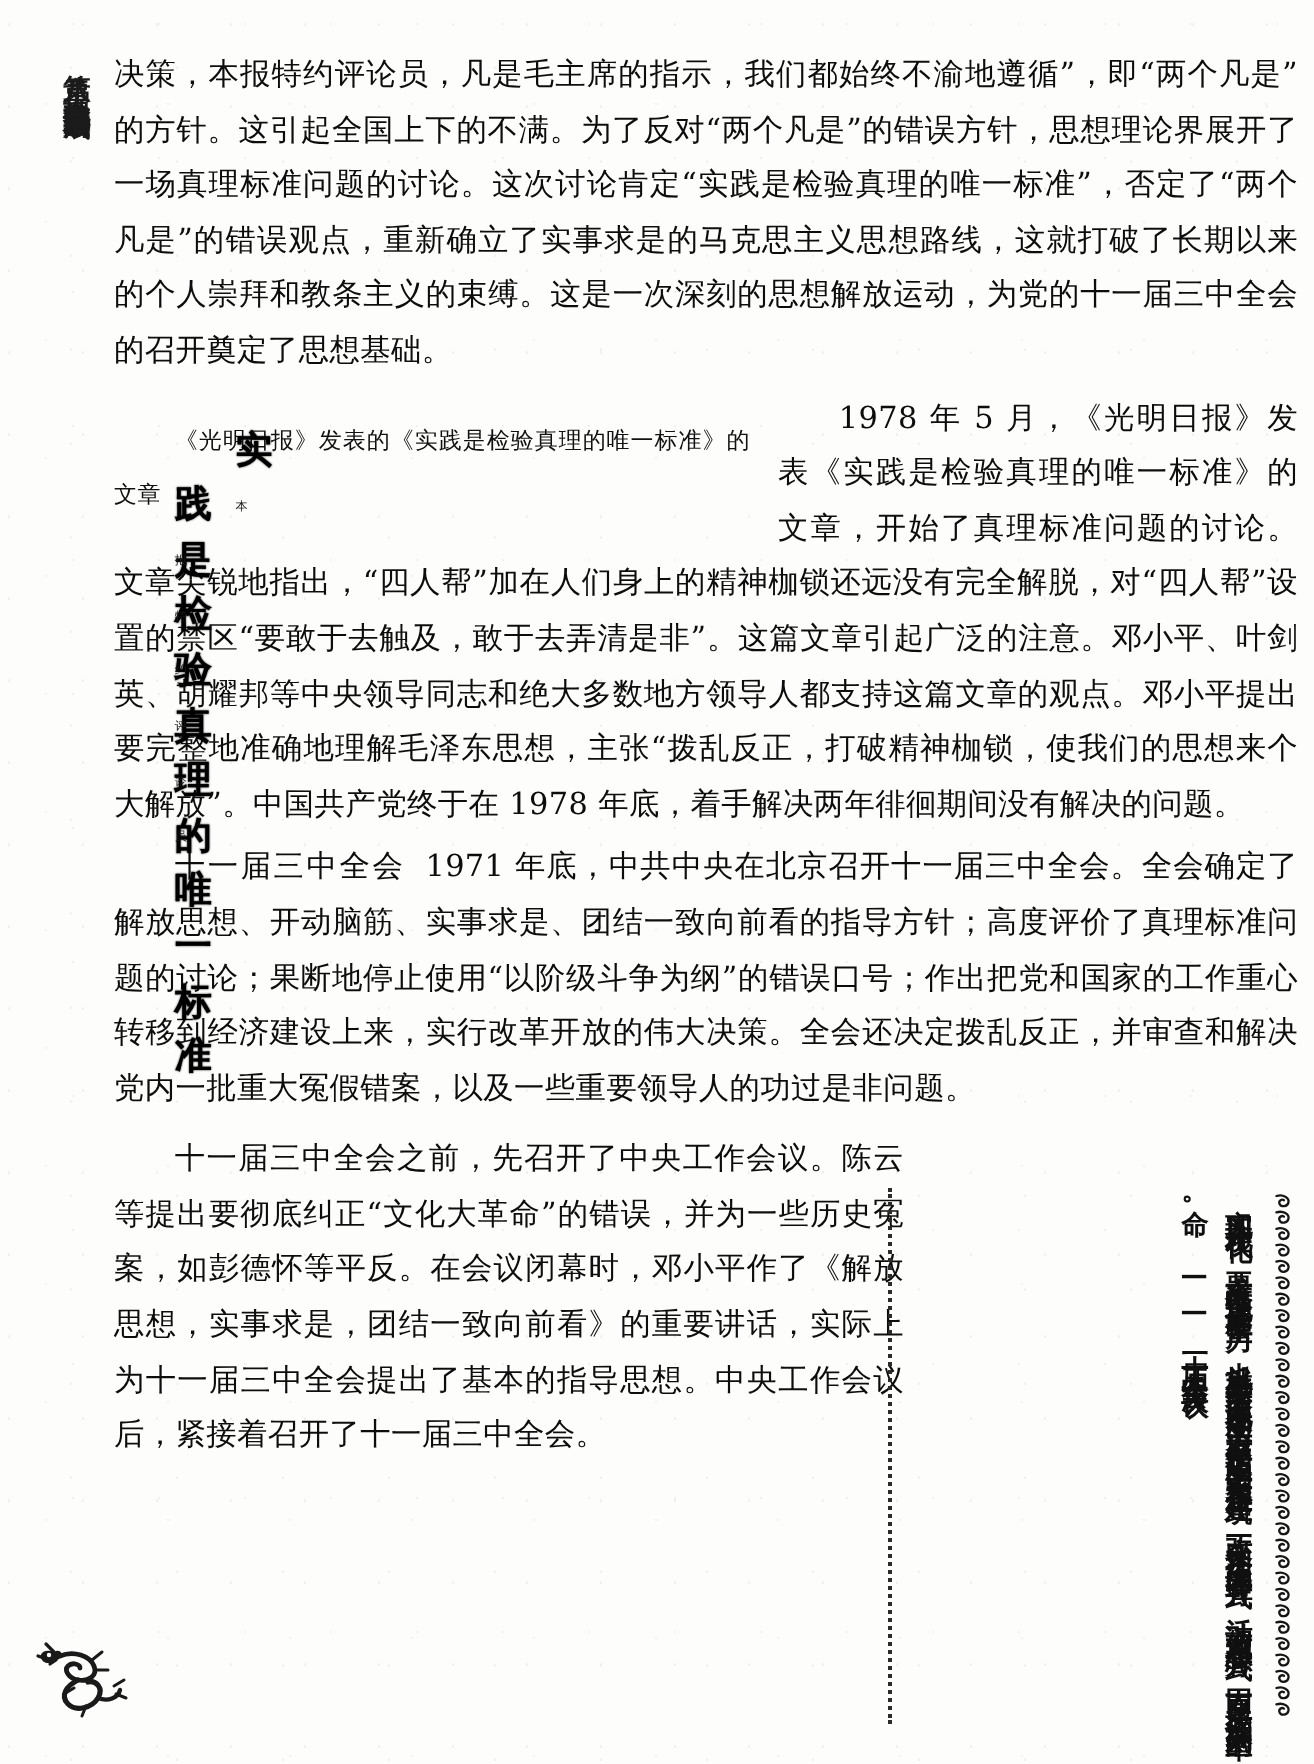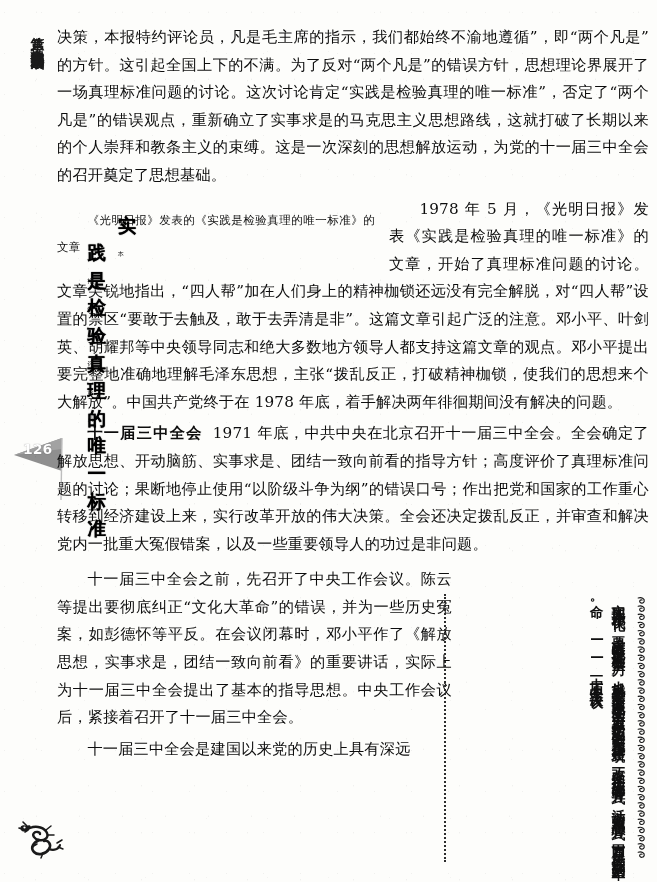--- a/index.html
+++ b/index.html
@@ -72,21 +72,21 @@
     font-size: 15.2px;
     line-height: 27.6px;
     color: #0d0d0d;
     text-align: justify;
     text-justify: inter-character;
     letter-spacing: 0.2px;
   }
   p.indent { text-indent: 2em; }
   .runin {
     font-family: "DejaVu Sans", "Liberation Sans", sans-serif;
-    font-weight: 700;
+    font-weight: 400;
     letter-spacing: 1px;
     margin-right: 10px;
   }
 
   
   .figure {
     float: left;
     width: 318px;
     margin: 6px 14px 2px 0;
   }
@@ -237,28 +237,20 @@
 </style>
 </head>
 <body>
 
 <div id="page">
 
   <div class="running-head">
     <span class="rh-chapter">第八章</span><span class="rh-title">社会主义现代化建设新局面的形成</span>
   </div>
 
-  <div class="page-flag">
-    <svg width="64" height="76" viewBox="0 0 64 76">
-      <polygon points="8,31 56,14 56,47" fill="#8f8f8f"></polygon>
-      <polygon points="8,31 56,14 56,25" fill="#a2a2a2"></polygon>
-      <line x1="56" y1="14" x2="55" y2="76" stroke="#bdbdbd" stroke-width="1.4"></line>
-    </svg>
-    <div class="flag-num">126</div>
-  </div>
 
   <div class="text-col">
 
     <p class="body">决策，本报特约评论员，凡是毛主席的指示，我们都始终不渝地遵循”，即“两个凡是”的方针。这引起全国上下的不满。为了反对“两个凡是”的错误方针，思想理论界展开了一场真理标准问题的讨论。这次讨论肯定“实践是检验真理的唯一标准”，否定了“两个凡是”的错误观点，重新确立了实事求是的马克思主义思想路线，这就打破了长期以来的个人崇拜和教条主义的束缚。这是一次深刻的思想解放运动，为党的十一届三中全会的召开奠定了思想基础。</p>
 
     <p class="body indent" style="margin-top:6px;">
       <span class="figure">
         <span class="news">
           <span class="news-white"></span>
           <span class="col c1"></span>
@@ -275,21 +267,20 @@
         <span class="caption" style="display:block;">《光明日报》发表的《实践是检验真理的唯一标准》的文章</span>
       </span><span>1978 年 5 月，《光明日报》发表《实践是检验真理的唯一标准》的文章，开始了真理标准问题的讨论。文章尖锐地指出，“四人帮”加在人们身上的精神枷锁还远没有完全解脱，对“四人帮”设置的禁区“要敢于去触及，敢于去弄清是非”。这篇文章引起广泛的注意。邓小平、叶剑英、胡耀邦等中央领导同志和绝大多数地方领导人都支持这篇文章的观点。邓小平提出要完整地准确地理解毛泽东思想，主张“拨乱反正，打破精神枷锁，使我们的思想来个大解放”。中国共产党终于在 1978 年底，着手解决两年徘徊期间没有解决的问题。</span>
     </p>
 
     <p class="body indent" style="margin-top:4px;">
       <span class="runin">十一届三中全会</span><span>1971 年底，中共中央在北京召开十一届三中全会。全会确定了解放思想、开动脑筋、实事求是、团结一致向前看的指导方针；高度评价了真理标准问题的讨论；果断地停止使用“以阶级斗争为纲”的错误口号；作出把党和国家的工作重心转移到经济建设上来，实行改革开放的伟大决策。全会还决定拨乱反正，并审查和解决党内一批重大冤假错案，以及一些重要领导人的功过是非问题。</span>
     </p>
 
     <p class="body indent" style="margin-top:8px; width:395px;">十一届三中全会之前，先召开了中央工作会议。陈云等提出要彻底纠正“文化大革命”的错误，并为一些历史冤案，如彭德怀等平反。在会议闭幕时，邓小平作了《解放思想，实事求是，团结一致向前看》的重要讲话，实际上为十一届三中全会提出了基本的指导思想。中央工作会议后，紧接着召开了十一届三中全会。</p>
 
-    <p class="body indent" style="margin-top:4px; width:395px;">十一届三中全会是建国以来党的历史上具有深远</p>
   </div>
 
   <div class="quote-box">
     <div class="quote-left-rule"></div>
     <div class="quote-right-orn">
       <svg width="13" height="268" viewBox="0 0 13 268">
         <g id="curls" fill="none" stroke="#161616" stroke-width="1.15" stroke-linecap="round">
             <path d="M3.2 4 c 3.4 -1.1 6.6 0.9 6.0 3.3 c -0.5 2.1 -3.6 2.4 -4.4 0.7 c -0.7 -1.5 1.0 -2.7 2.2 -1.9"></path>
             <path d="M3.2 12.2 c 3.4 -1.1 6.6 0.9 6.0 3.3 c -0.5 2.1 -3.6 2.4 -4.4 0.7 c -0.7 -1.5 1.0 -2.7 2.2 -1.9"></path>
             <path d="M3.2 20.4 c 3.4 -1.1 6.6 0.9 6.0 3.3 c -0.5 2.1 -3.6 2.4 -4.4 0.7 c -0.7 -1.5 1.0 -2.7 2.2 -1.9"></path>

